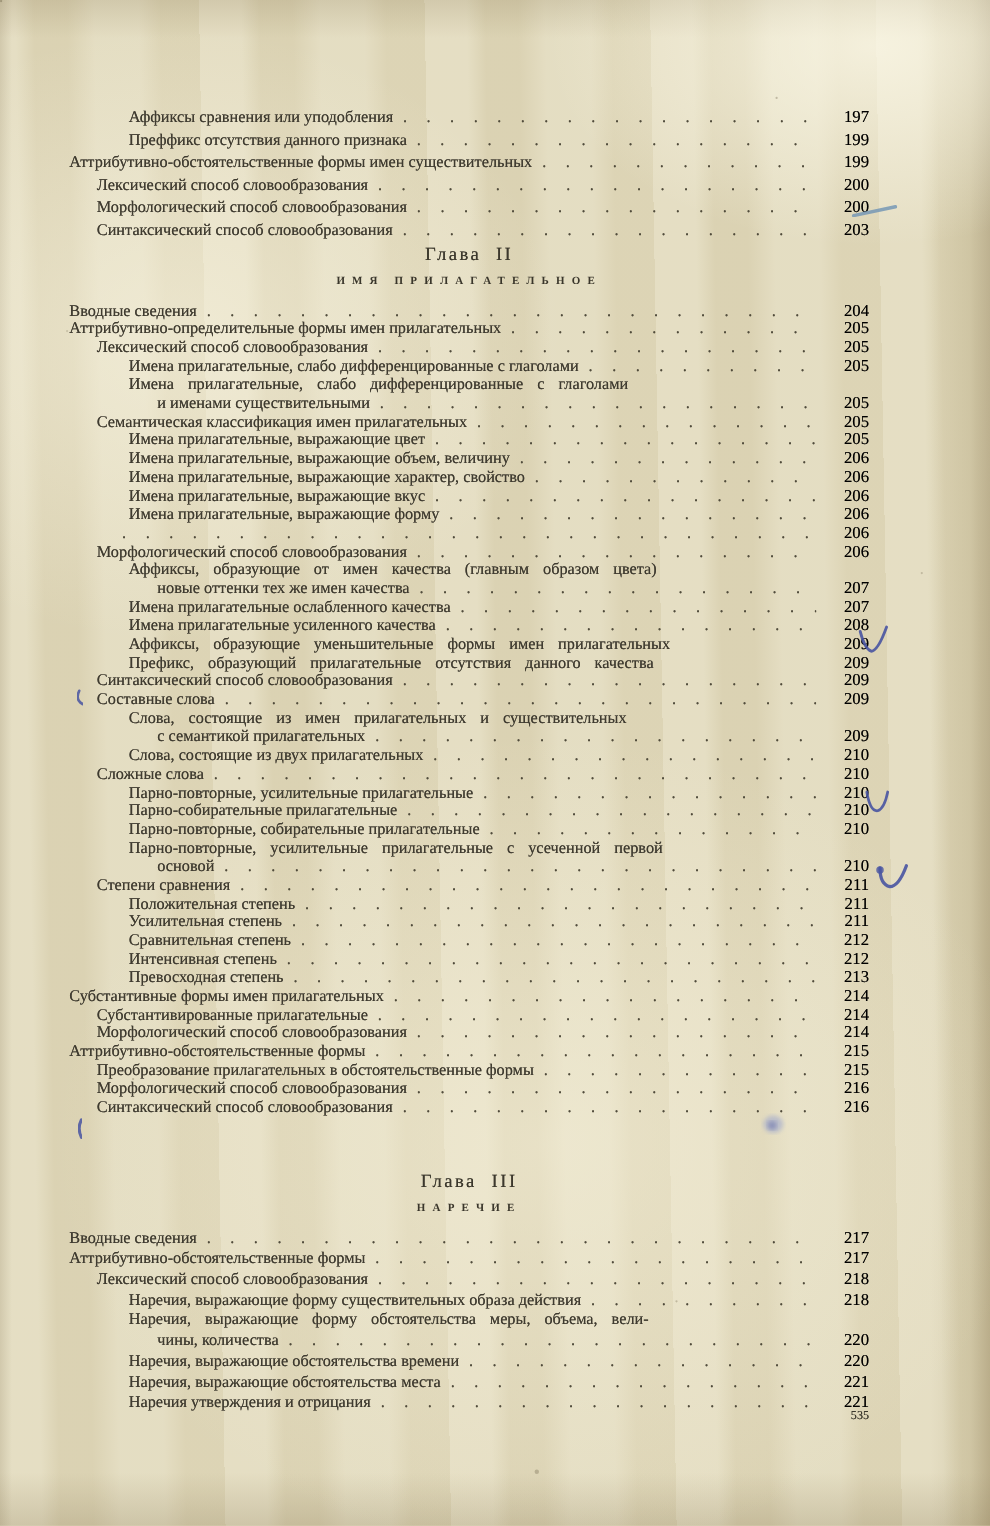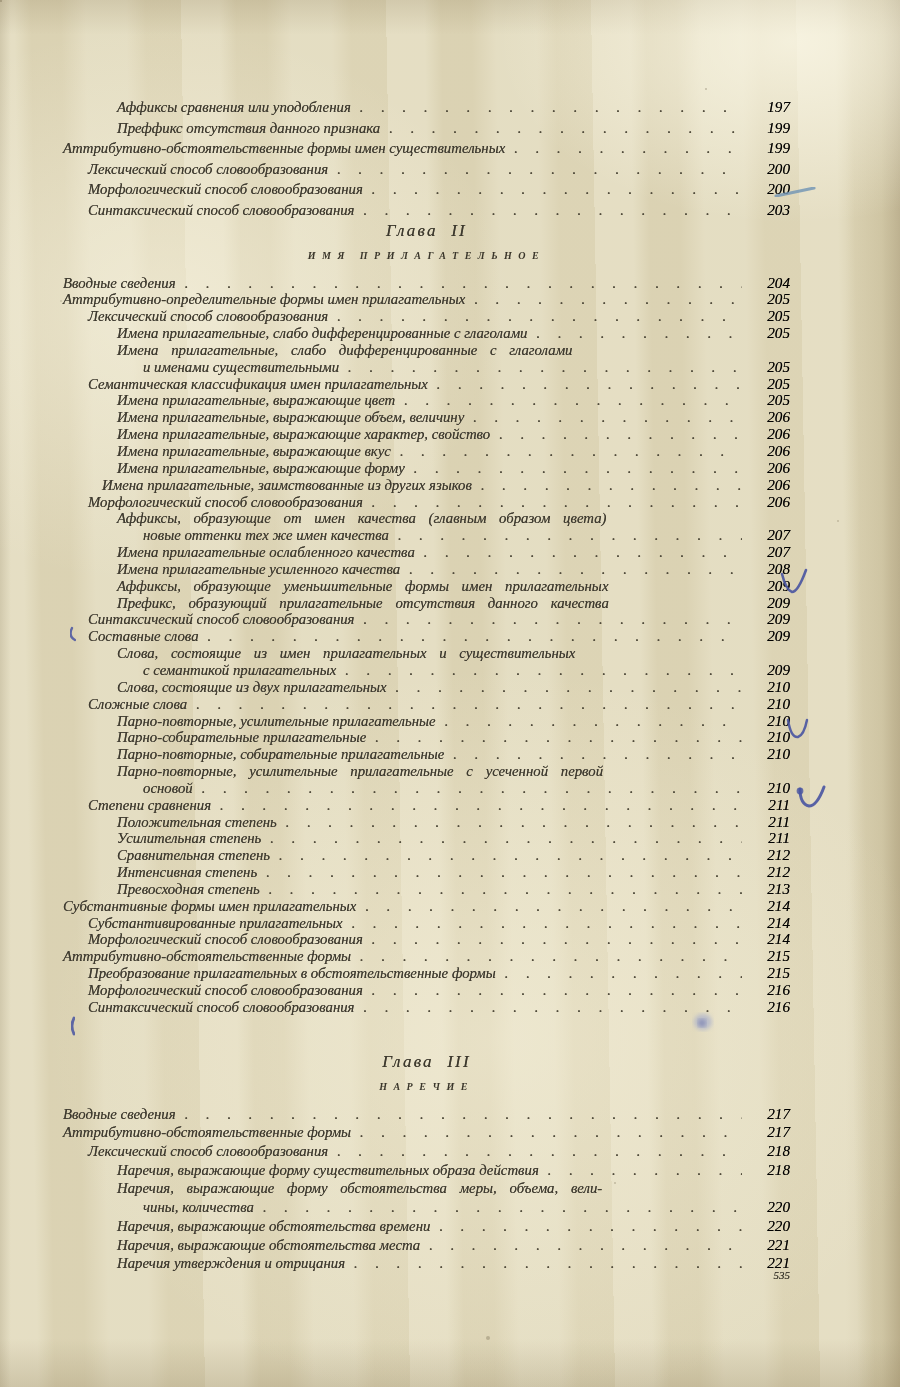--- a/index.html
+++ b/index.html
@@ -20,38 +20,38 @@
         rgba(255,255,246,.14) 110px 150px,
         rgba(196,184,146,.12) 170px 205px),
       #e0d8ba;
   }
   .speckles{position:absolute;left:0;top:0;width:2px;height:2px;border-radius:50%;
     background:rgba(86,74,50,.35);
     box-shadow: 320px 147px 0 0 rgba(86,74,50,.3), 614px 1182px 0 0 rgba(86,74,50,.28),
       837px 520px 0 0 rgba(86,74,50,.25), 120px 980px 0 0 rgba(86,74,50,.3),
       487px 1337px 0 1px rgba(86,74,50,.28), 705px 88px 0 0 rgba(86,74,50,.3),
       268px 690px 0 0 rgba(86,74,50,.2), 60px 300px 0 0 rgba(86,74,50,.2);}
-  .content{position:absolute;left:63px;top:0;width:727px;color:#3f3b30;font-style:italic;}
+  .content{position:absolute;left:63px;top:0;width:727px;color:#3f3b30;}
   .toc-line{display:flex;align-items:baseline;font-size:14.8px;
     text-shadow:0 0 .45px rgba(63,59,48,.85);white-space:nowrap;}
   .front .toc-line{height:20.6px;line-height:20.6px;}
   .ch2 .toc-line{height:16.85px;line-height:16.85px;}
   .ch3 .toc-line{height:18.7px;line-height:18.7px;}
   .ind0{padding-left:0;} .ind1{padding-left:25px;} .ind15{padding-left:39px;}
   .ind2{padding-left:54px;} .ind3{padding-left:80px;}
   .spread{word-spacing:9px;}
   .leader{flex:1;overflow:hidden;white-space:nowrap;margin:0 6px 0 9px;color:#514c3b;}
   .leader::after{content:". . . . . . . . . . . . . . . . . . . . . . . . . . . . . . . . . . . . . . . . . . . . . . . . . . . . . . . . . .";letter-spacing:7px;}
   .leader.nodots::after{content:"";}
   .pg{flex:none;width:42px;text-align:right;font-size:15.2px;color:#000000;}
   .front{margin-top:97px;}
   .kicker{text-align:center;font-size:17px;letter-spacing:2.2px;word-spacing:7px;
     color:#3c382d;text-shadow:0 0 .4px rgba(60,56,45,.8);}
   .kicker.k2{}
-  .kicker.k3{margin-top:36px;}
+  .kicker.k3{margin-top:48px;}
   .chap-title{text-align:center;font-weight:700;font-size:10px;letter-spacing:6.5px;
     margin-top:9px;color:#3a362b;}
   .ch2{margin-top:14px;}
   .ch3{margin-top:13px;}
   .footer-page{font-size:11px;text-align:right;margin-top:-4px;color:#3a372c;
     text-shadow:0 0 .4px rgba(60,56,45,.8);}
   svg.ink{position:absolute;left:0;top:0;pointer-events:none;}
 </style>
 </head>
 <body>
@@ -149,21 +149,20 @@
         <span>Имена прилагательные, выражающие вкус</span>
         <span class="leader"></span>
         <span class="pg">206</span>
       </div>
       <div class="toc-line ind2">
         <span>Имена прилагательные, выражающие форму</span>
         <span class="leader"></span>
         <span class="pg">206</span>
       </div>
       <div class="toc-line ind15">
-        <span>Имена прилагательные, заимствованные из других языков</span>
         <span class="leader"></span>
         <span class="pg">206</span>
       </div>
       <div class="toc-line ind1">
         <span>Морфологический способ словообразования</span>
         <span class="leader"></span>
         <span class="pg">206</span>
       </div>
       <div class="toc-line ind2 spread">
         <span>Аффиксы, образующие от имен качества (главным образом цвета)</span>
@@ -279,21 +278,21 @@
         <span>Превосходная степень</span>
         <span class="leader"></span>
         <span class="pg">213</span>
       </div>
       <div class="toc-line ind0">
         <span>Субстантивные формы имен прилагательных</span>
         <span class="leader"></span>
         <span class="pg">214</span>
       </div>
       <div class="toc-line ind1">
-        <span>Субстантивированные прилагательных</span>
+        <span>Субстантивированные прилагательные</span>
         <span class="leader"></span>
         <span class="pg">214</span>
       </div>
       <div class="toc-line ind1">
         <span>Морфологический способ словообразования</span>
         <span class="leader"></span>
         <span class="pg">214</span>
       </div>
       <div class="toc-line ind0">
         <span>Аттрибутивно-обстоятельственные формы</span>

